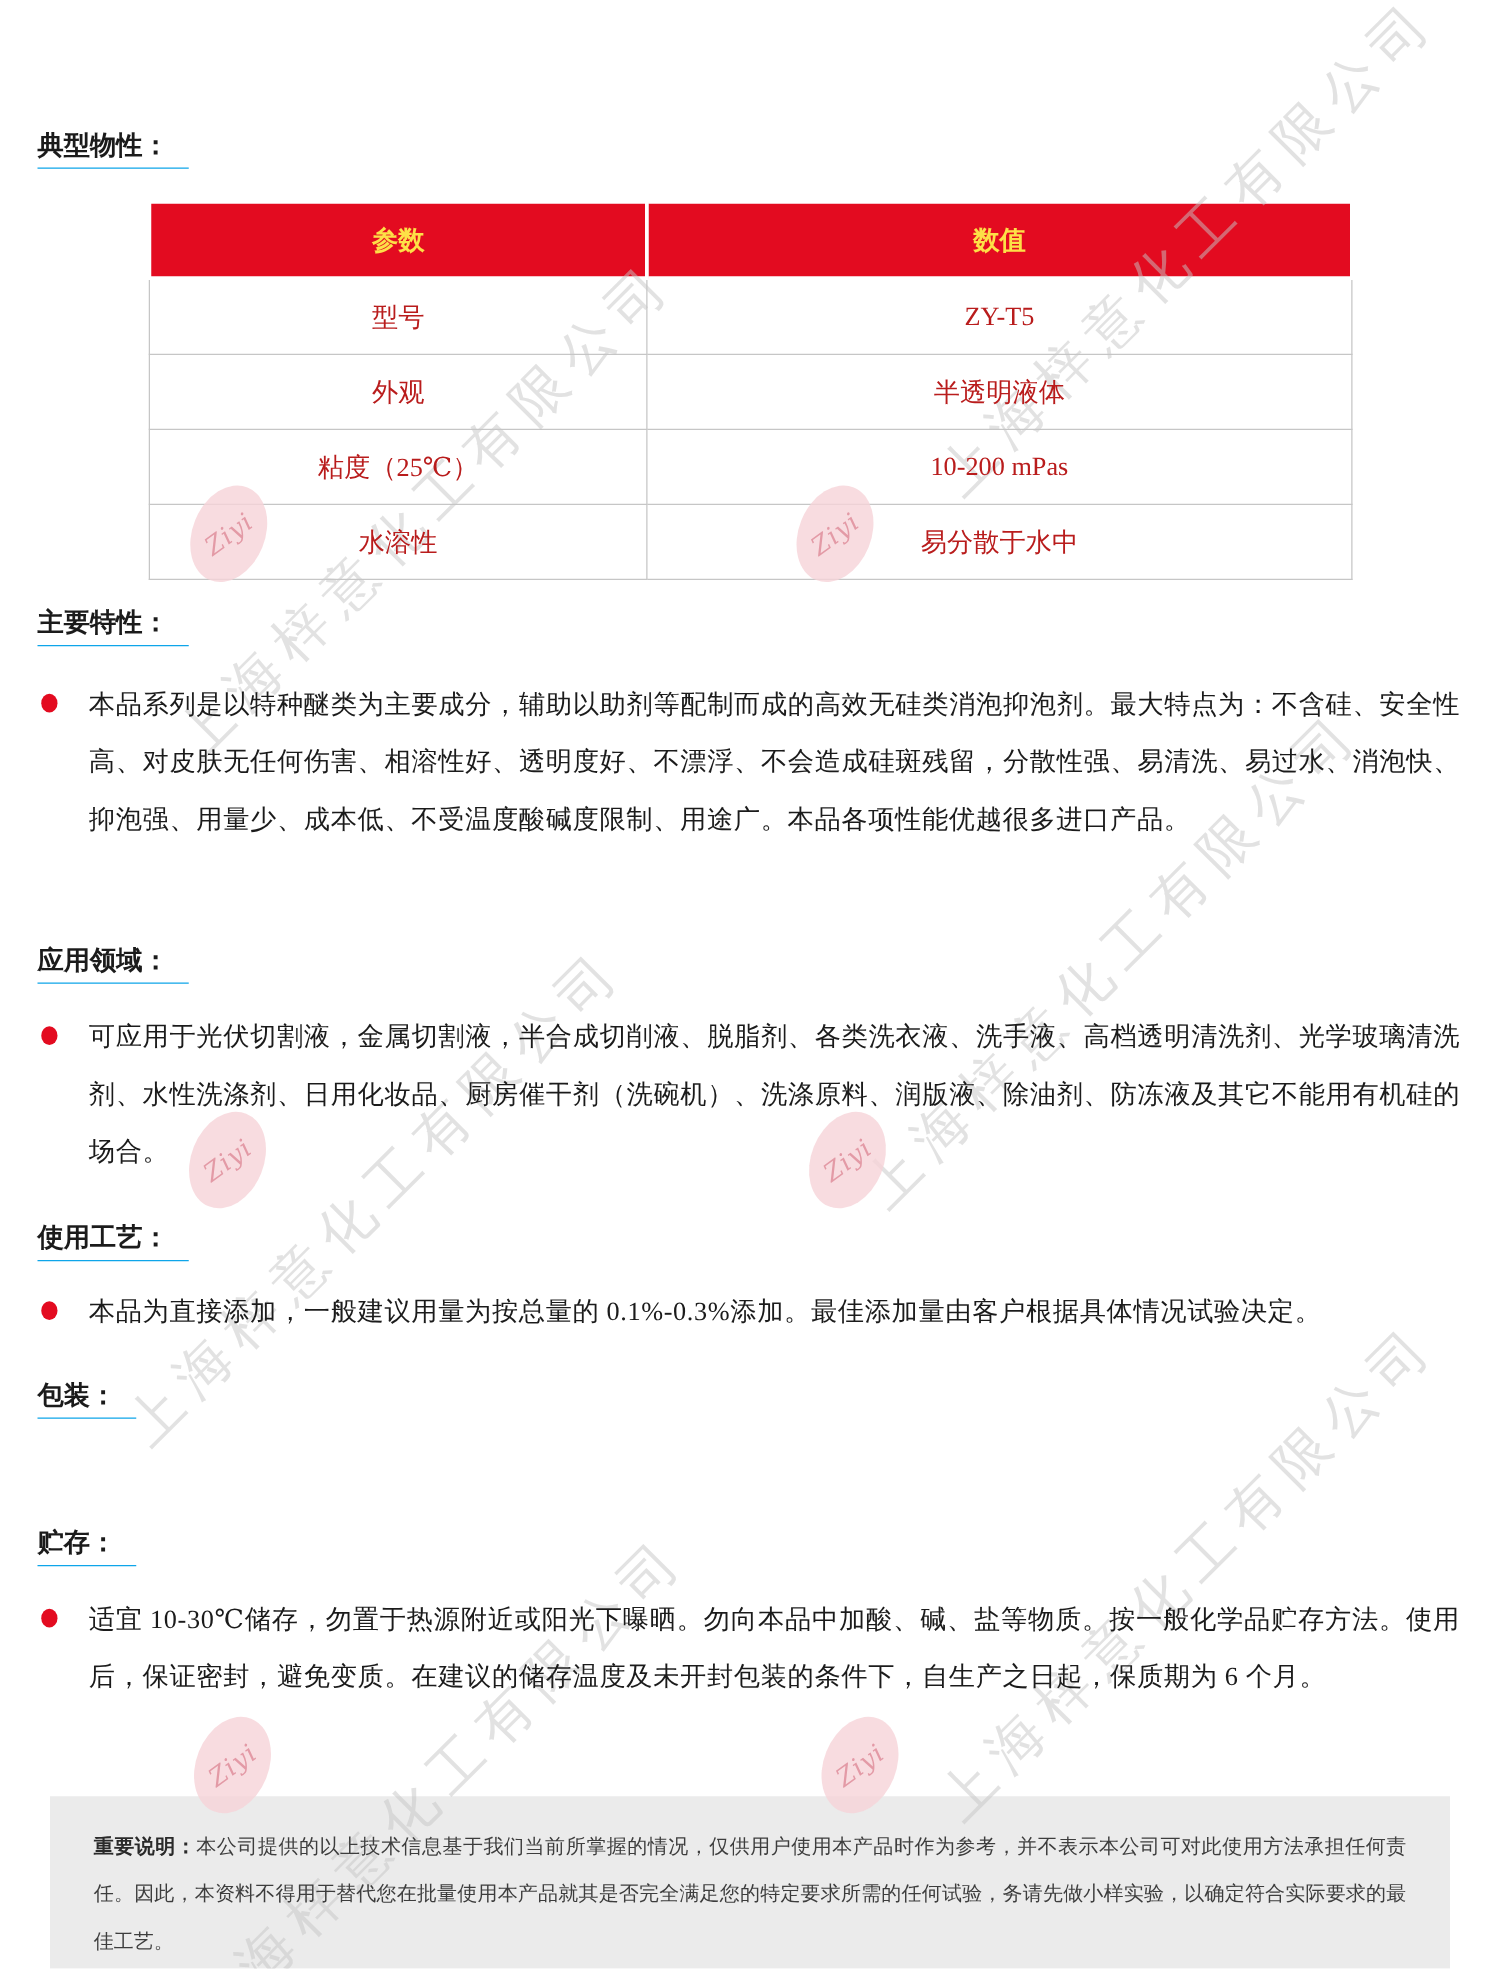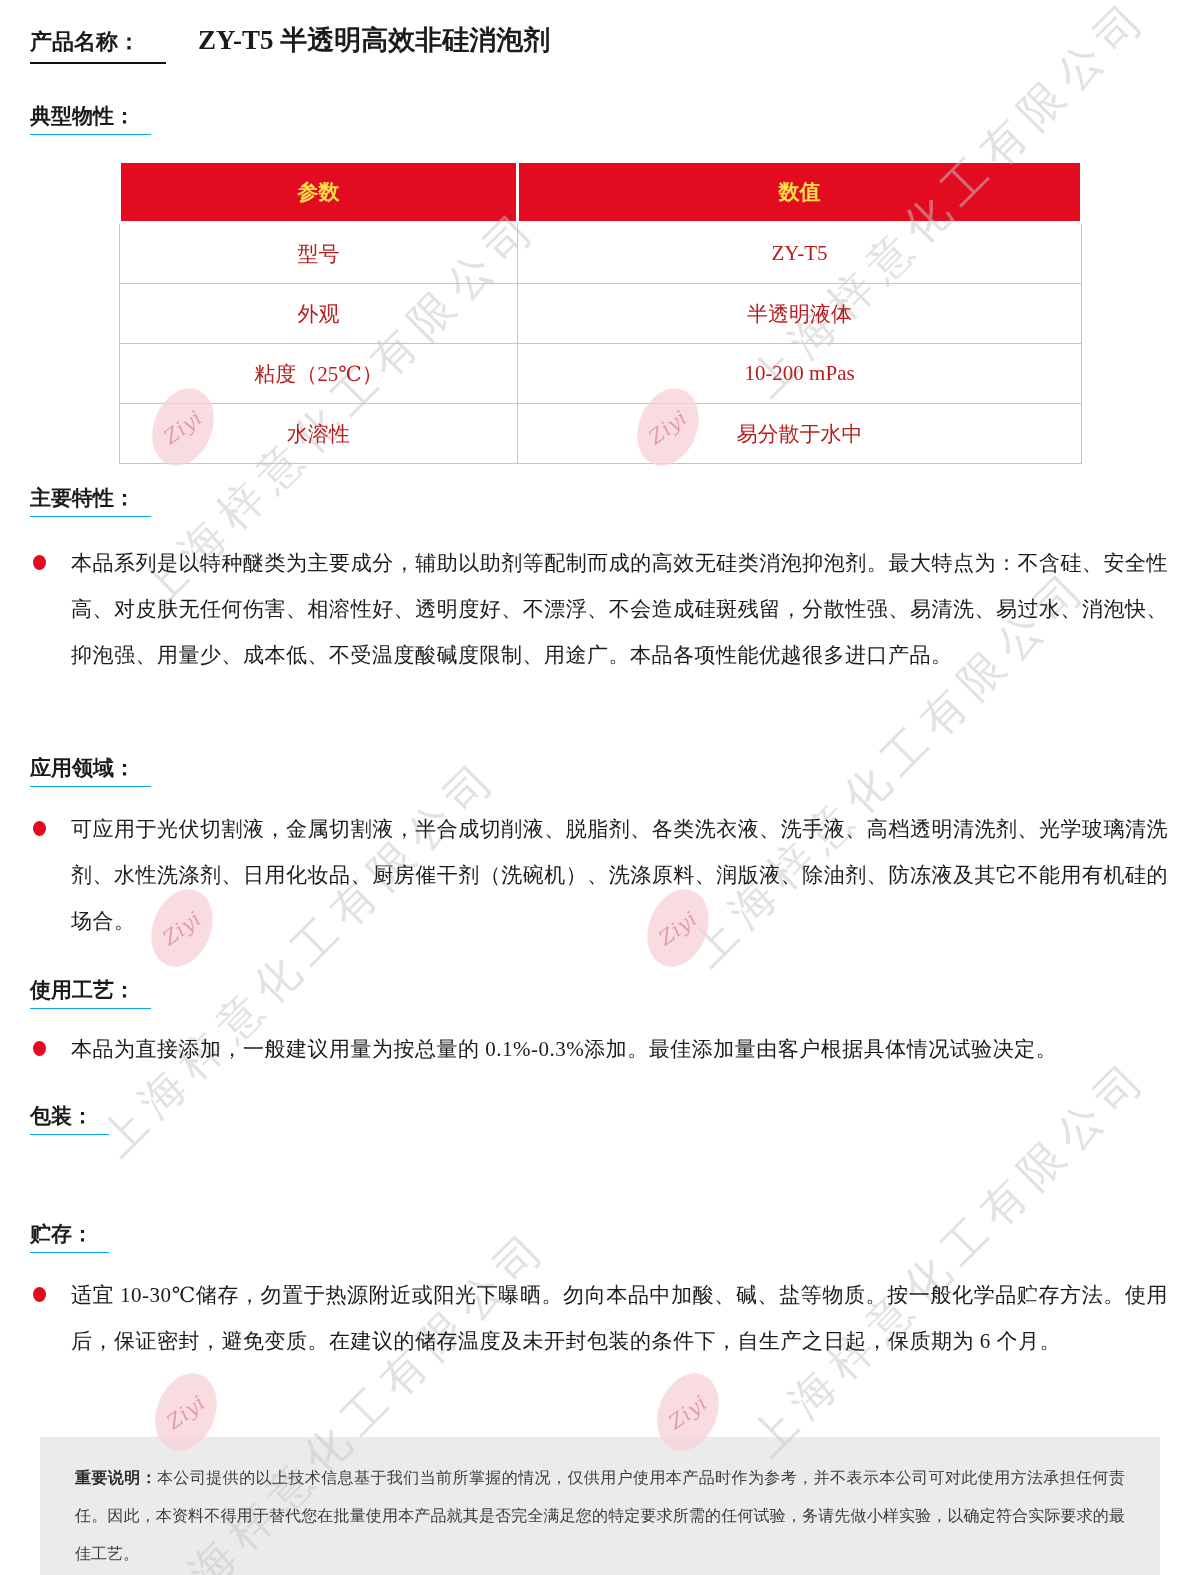--- a/index.html
+++ b/index.html
@@ -124,24 +124,20 @@
   <div class="stamp" style="left:649px;top:888px;">
       <span>Ziyi</span>
     </div>
   <div class="stamp" style="left:157px;top:1372px;">
       <span>Ziyi</span>
     </div>
   <div class="stamp" style="left:659px;top:1372px;">
       <span>Ziyi</span>
     </div>
 
-  <div class="title-row z-text">
-    <span class="title-label">产品名称：</span>
-    <span class="title-text">ZY-T5 半透明高效非硅消泡剂</span>
-  </div>
 
   <div class="sec-heading z-text" style="top:102px;">典型物性：</div>
 
   <table class="props-table">
     <colgroup>
         <col class="c1">
         <col class="c2">
       </colgroup>
     <thead>
       <tr>

